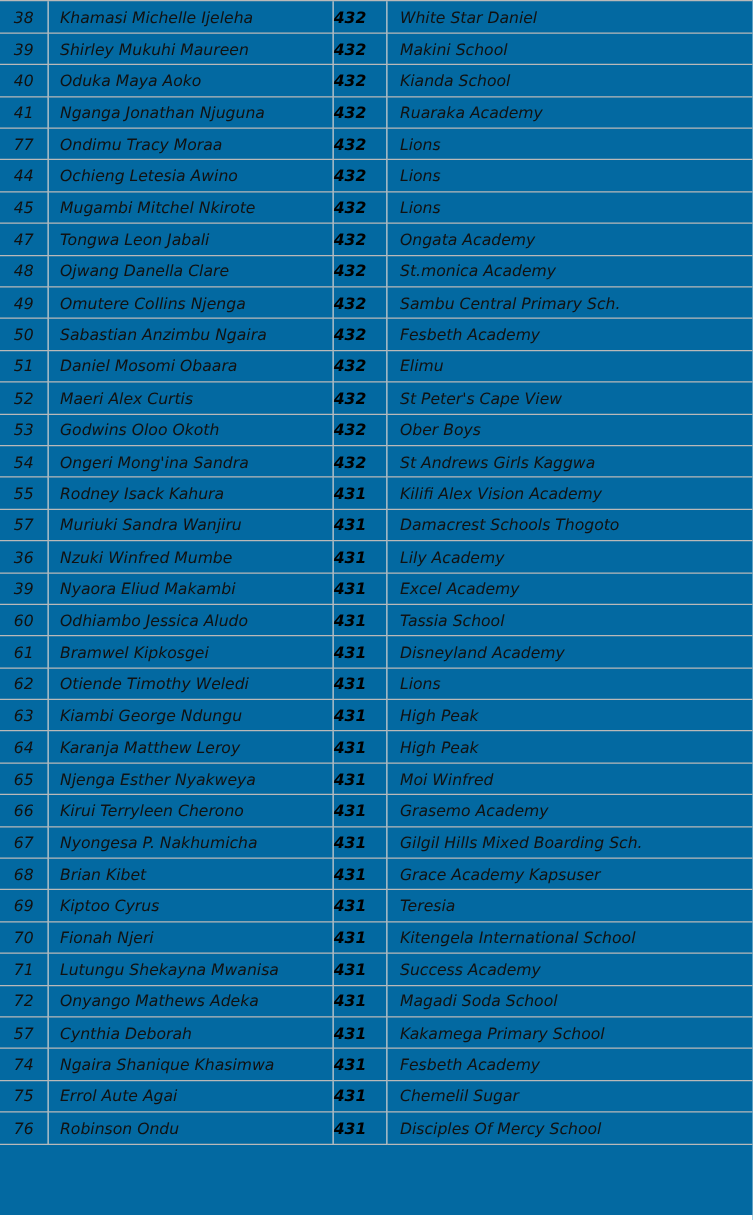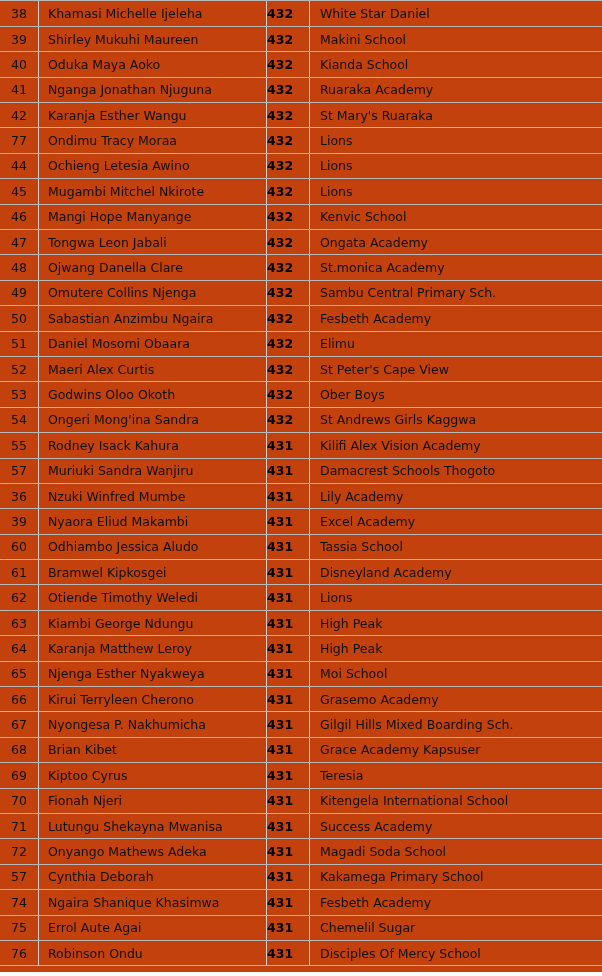--- a/index.html
+++ b/index.html
@@ -11,23 +11,24 @@
     width: 602px;
     height: 976px;
     font-family: "DejaVu Sans", sans-serif;
     color: #1a1a1a;
     overflow: hidden;
   }
   .sheet {
     width: 602px;
     height: 976px;
     position: relative;
-    background: #c2410c;
+    background: #0369a1;
     box-sizing: border-box;
     padding: 0;
+    font-style: italic;
   }
   table.results {
     width: 100%;
     border-collapse: collapse;
     table-layout: fixed;
   }
   table.results tr {
     height: 25.4px;
   }
   table.results td {
@@ -104,50 +105,38 @@
           <td class="col-score">432</td>
           <td class="col-school">Kianda School</td>
         </tr>
         <tr>
           <td class="col-rank">41</td>
           <td class="col-name">Nganga Jonathan Njuguna</td>
           <td class="col-score">432</td>
           <td class="col-school">Ruaraka Academy</td>
         </tr>
         <tr>
-          <td class="col-rank">42</td>
-          <td class="col-name">Karanja Esther Wangu</td>
-          <td class="col-score">432</td>
-          <td class="col-school">St Mary's Ruaraka</td>
-        </tr>
-        <tr>
           <td class="col-rank">77</td>
           <td class="col-name">Ondimu Tracy Moraa</td>
           <td class="col-score">432</td>
           <td class="col-school">Lions</td>
         </tr>
         <tr>
           <td class="col-rank">44</td>
           <td class="col-name">Ochieng Letesia Awino</td>
           <td class="col-score">432</td>
           <td class="col-school">Lions</td>
         </tr>
         <tr>
           <td class="col-rank">45</td>
           <td class="col-name">Mugambi Mitchel Nkirote</td>
           <td class="col-score">432</td>
           <td class="col-school">Lions</td>
         </tr>
         <tr>
-          <td class="col-rank">46</td>
-          <td class="col-name">Mangi Hope Manyange</td>
-          <td class="col-score">432</td>
-          <td class="col-school">Kenvic School</td>
-        </tr>
-        <tr>
           <td class="col-rank">47</td>
           <td class="col-name">Tongwa Leon Jabali</td>
           <td class="col-score">432</td>
           <td class="col-school">Ongata Academy</td>
         </tr>
         <tr>
           <td class="col-rank">48</td>
           <td class="col-name">Ojwang Danella Clare</td>
           <td class="col-score">432</td>
           <td class="col-school">St.monica Academy</td>
@@ -239,21 +228,21 @@
         <tr>
           <td class="col-rank">64</td>
           <td class="col-name">Karanja Matthew Leroy</td>
           <td class="col-score">431</td>
           <td class="col-school">High Peak</td>
         </tr>
         <tr>
           <td class="col-rank">65</td>
           <td class="col-name">Njenga Esther Nyakweya</td>
           <td class="col-score">431</td>
-          <td class="col-school">Moi School</td>
+          <td class="col-school">Moi Winfred</td>
         </tr>
         <tr>
           <td class="col-rank">66</td>
           <td class="col-name">Kirui Terryleen Cherono</td>
           <td class="col-score">431</td>
           <td class="col-school">Grasemo Academy</td>
         </tr>
         <tr>
           <td class="col-rank">67</td>
           <td class="col-name">Nyongesa P. Nakhumicha</td>

